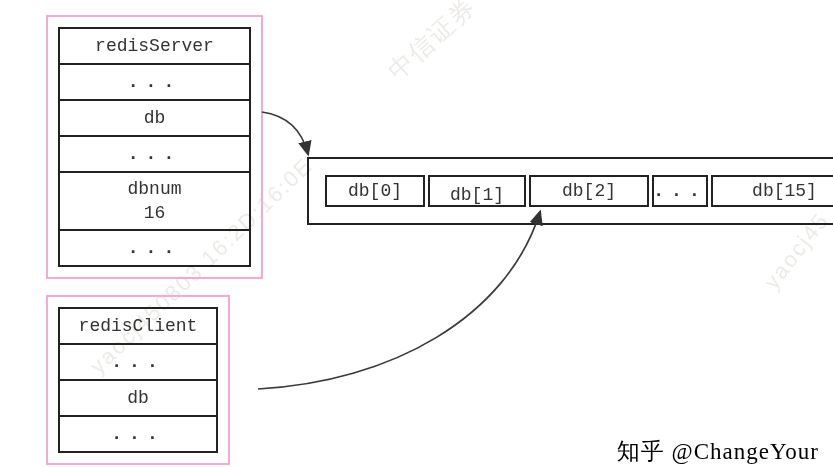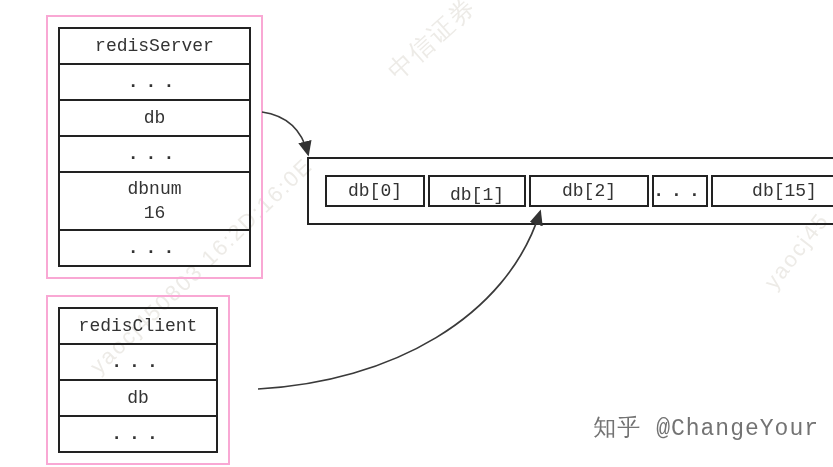--- a/index.html
+++ b/index.html
@@ -13,22 +13,22 @@
   .wm {
     position:absolute; z-index:1; white-space:nowrap; pointer-events:none;
     font-family:"Liberation Sans",sans-serif; color:#edebe7;
     font-size:22px; letter-spacing:2px; transform-origin:center center;
   }
   .wm-top   { left:378px; top:22px;  transform:rotate(-42deg); font-size:25px; }
   .wm-left  { left:52px;  top:253px; transform:rotate(-44deg); }
   .wm-right { left:752px; top:238px; transform:rotate(-52deg); }
 
   .wm-zhihu {
-    position:absolute; z-index:1; right:14px; top:412px;
-    font-family:Liberation Mono, monospace; color:#737373;
+    position:absolute; z-index:1; right:14px; top:436px;
+    font-family:Liberation Serif, serif; color:#000000;
     font-size:23px; letter-spacing:1px; pointer-events:none;
   }
 
   
   .struct {
     position:absolute; z-index:2; box-sizing:border-box;
     border:2px solid #f9a8d4; padding:10px; background:transparent;
   }
   #server-struct { left:46px; top:15px;  width:217px; }
   #client-struct { left:46px; top:295px; width:184px; }

